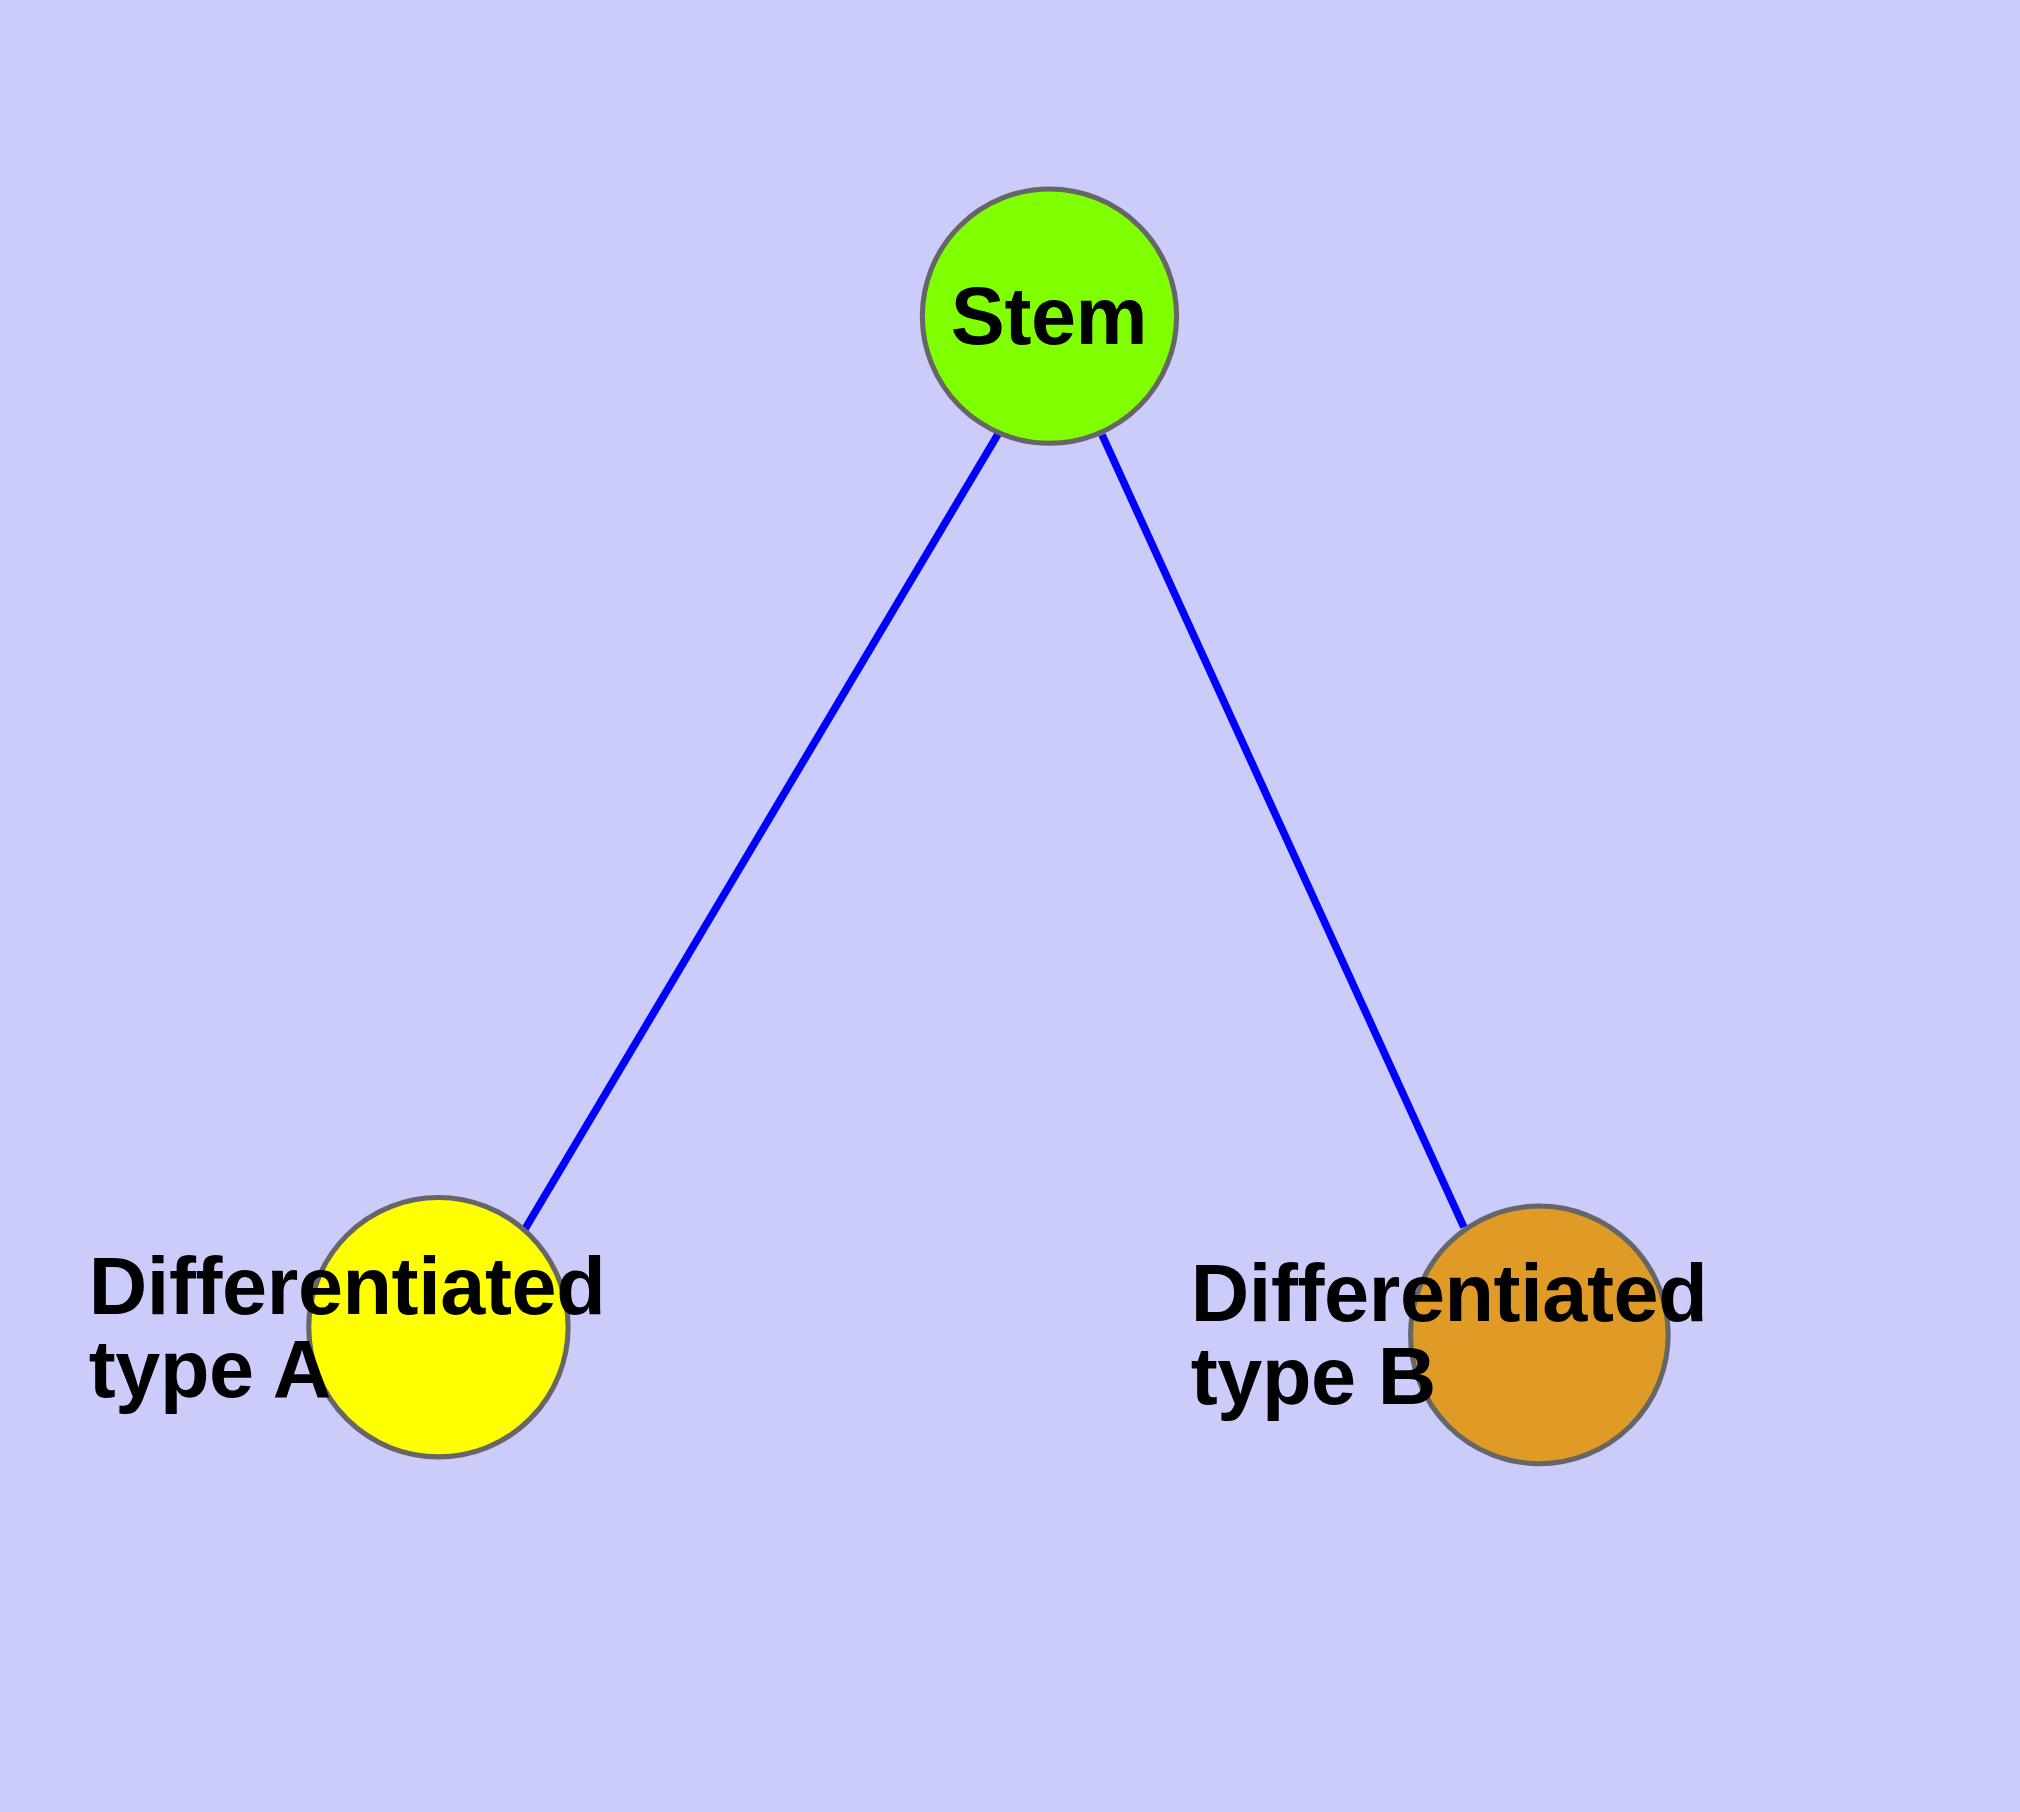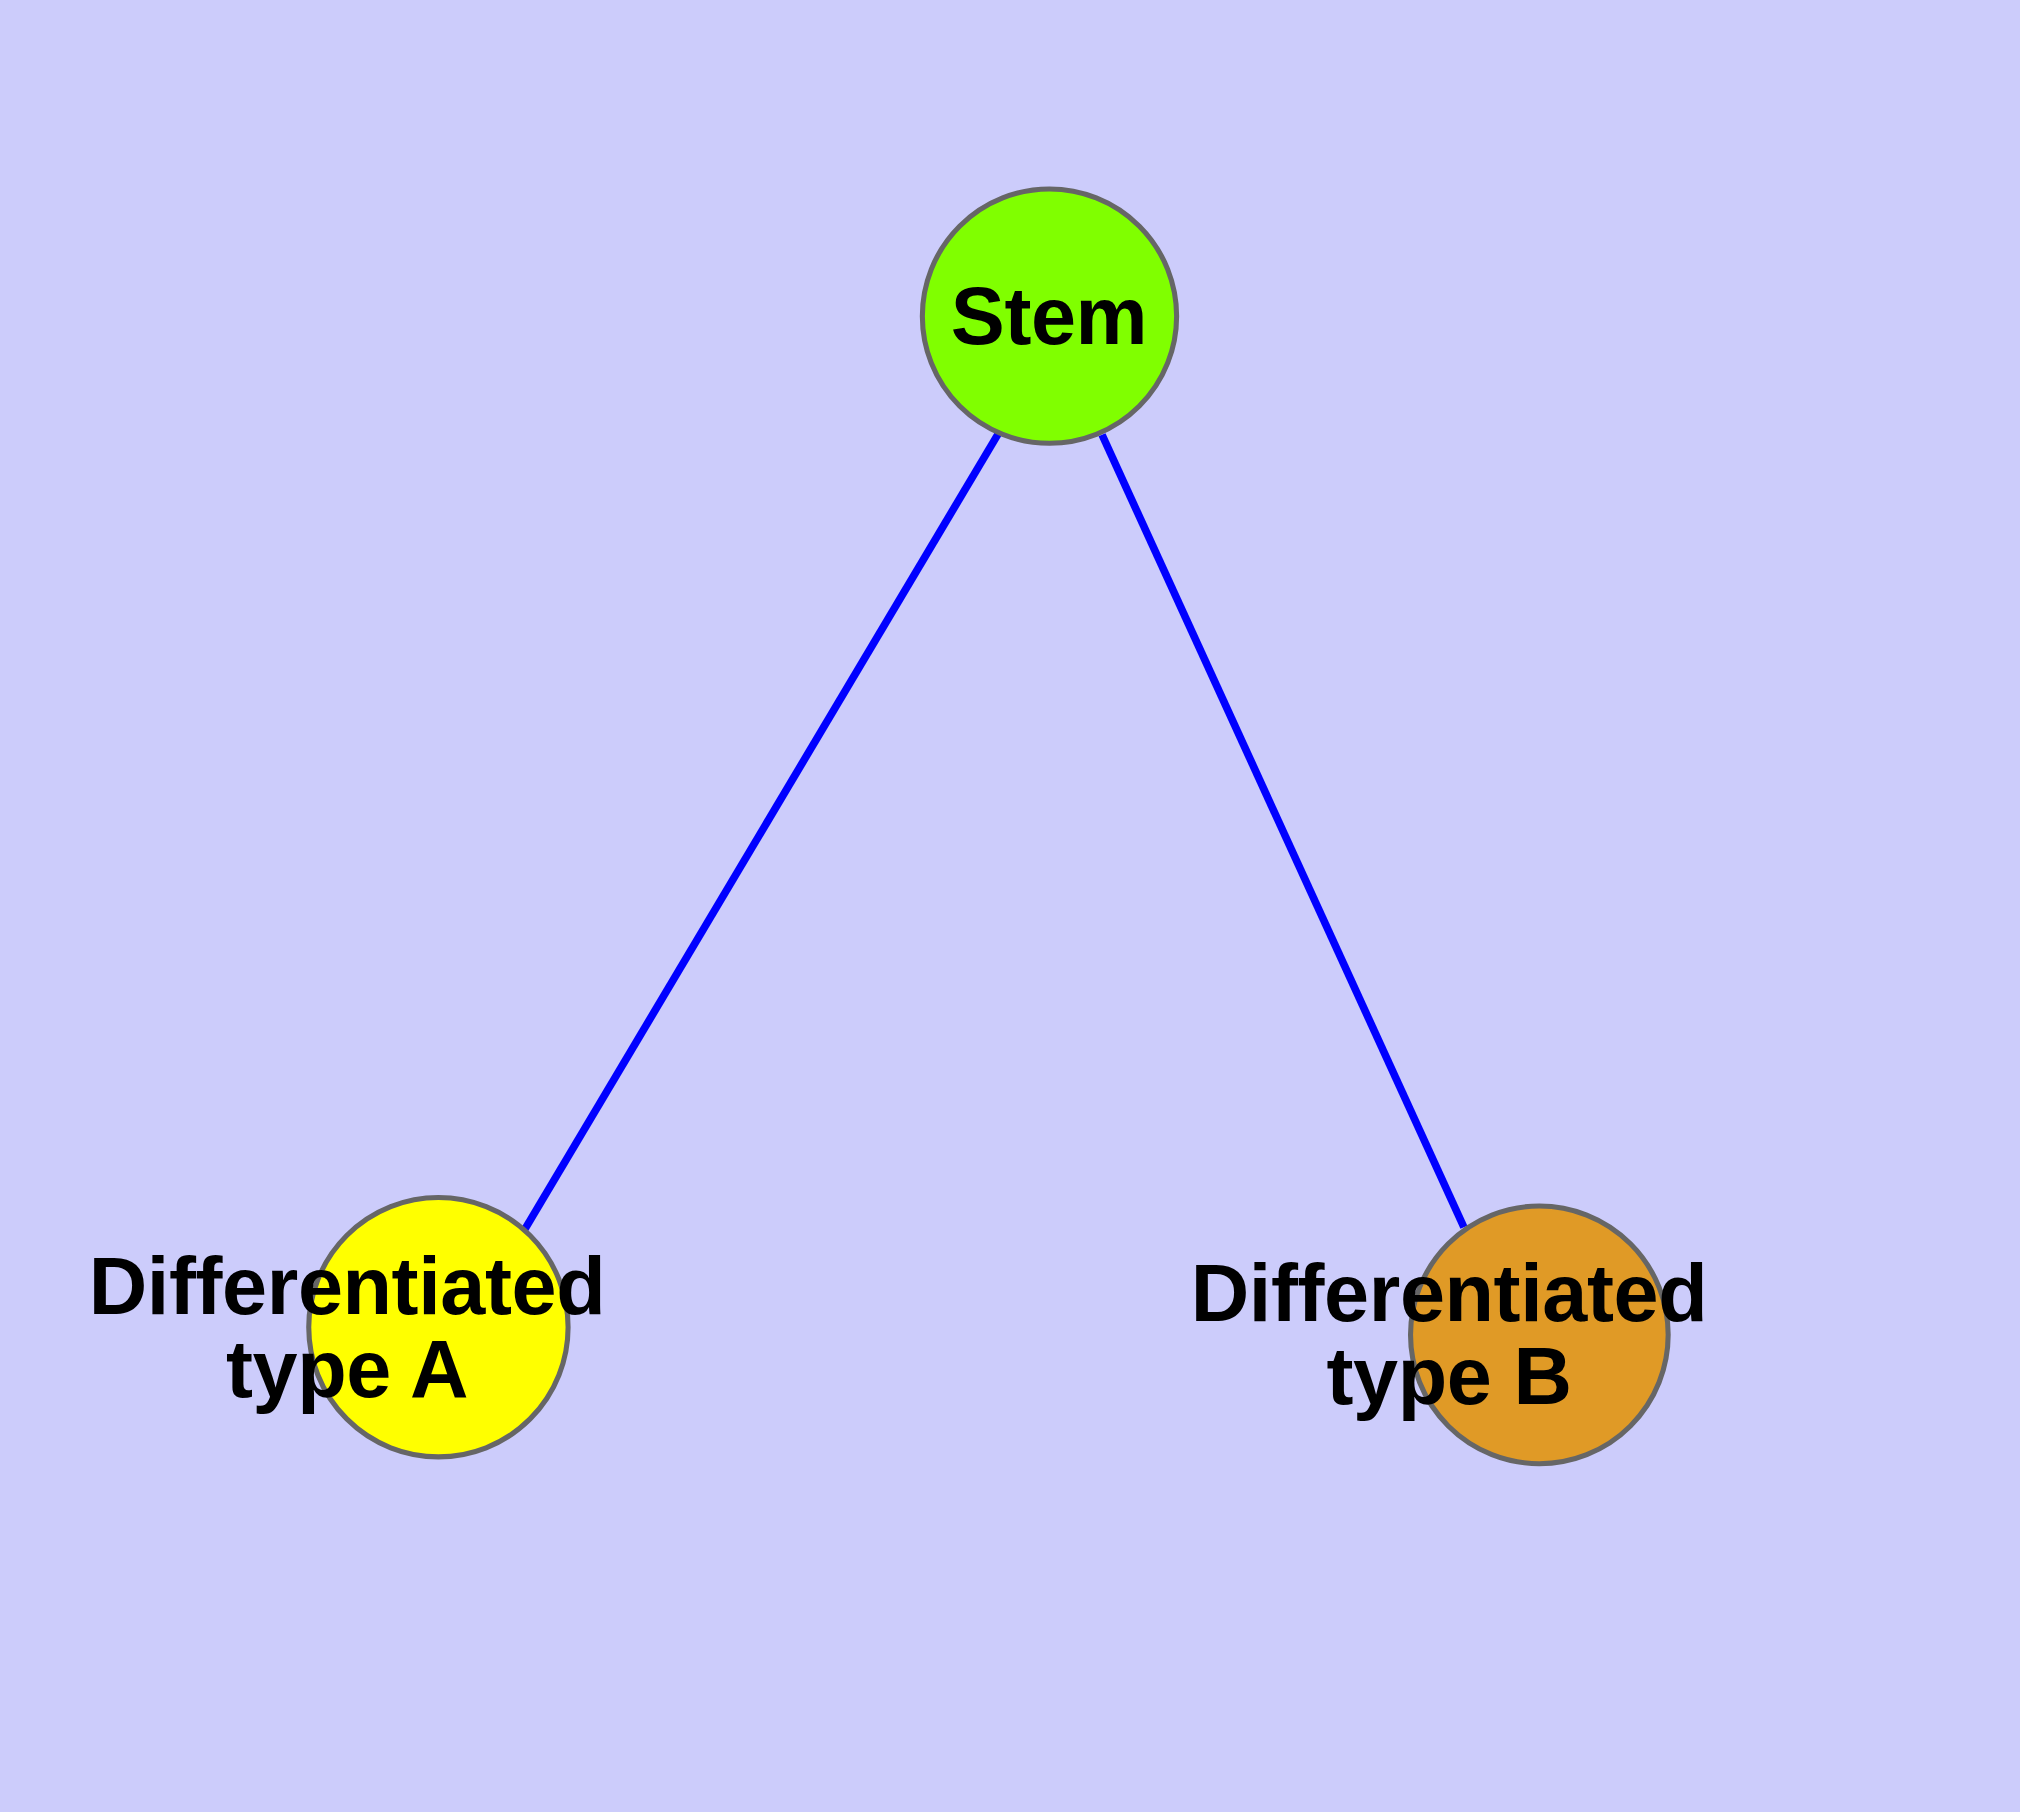--- a/index.html
+++ b/index.html
@@ -22,21 +22,20 @@
     width: 2021px;
     height: 1812px;
   }
   .node-label {
     position: absolute;
     color: #000000;
     font-family: "Liberation Sans", sans-serif;
     font-weight: bold;
     font-size: 81px;
     line-height: 1.02;
-    text-align: center;
     white-space: pre;
     letter-spacing: -0.4px;
     pointer-events: none;
     transform: translate(-50%, -50%);
   }
 </style>
 </head>
 <body>
 
 <div id="canvas" style="width: 2021px; height: 1812px; background: rgb(204, 204, 251);">

